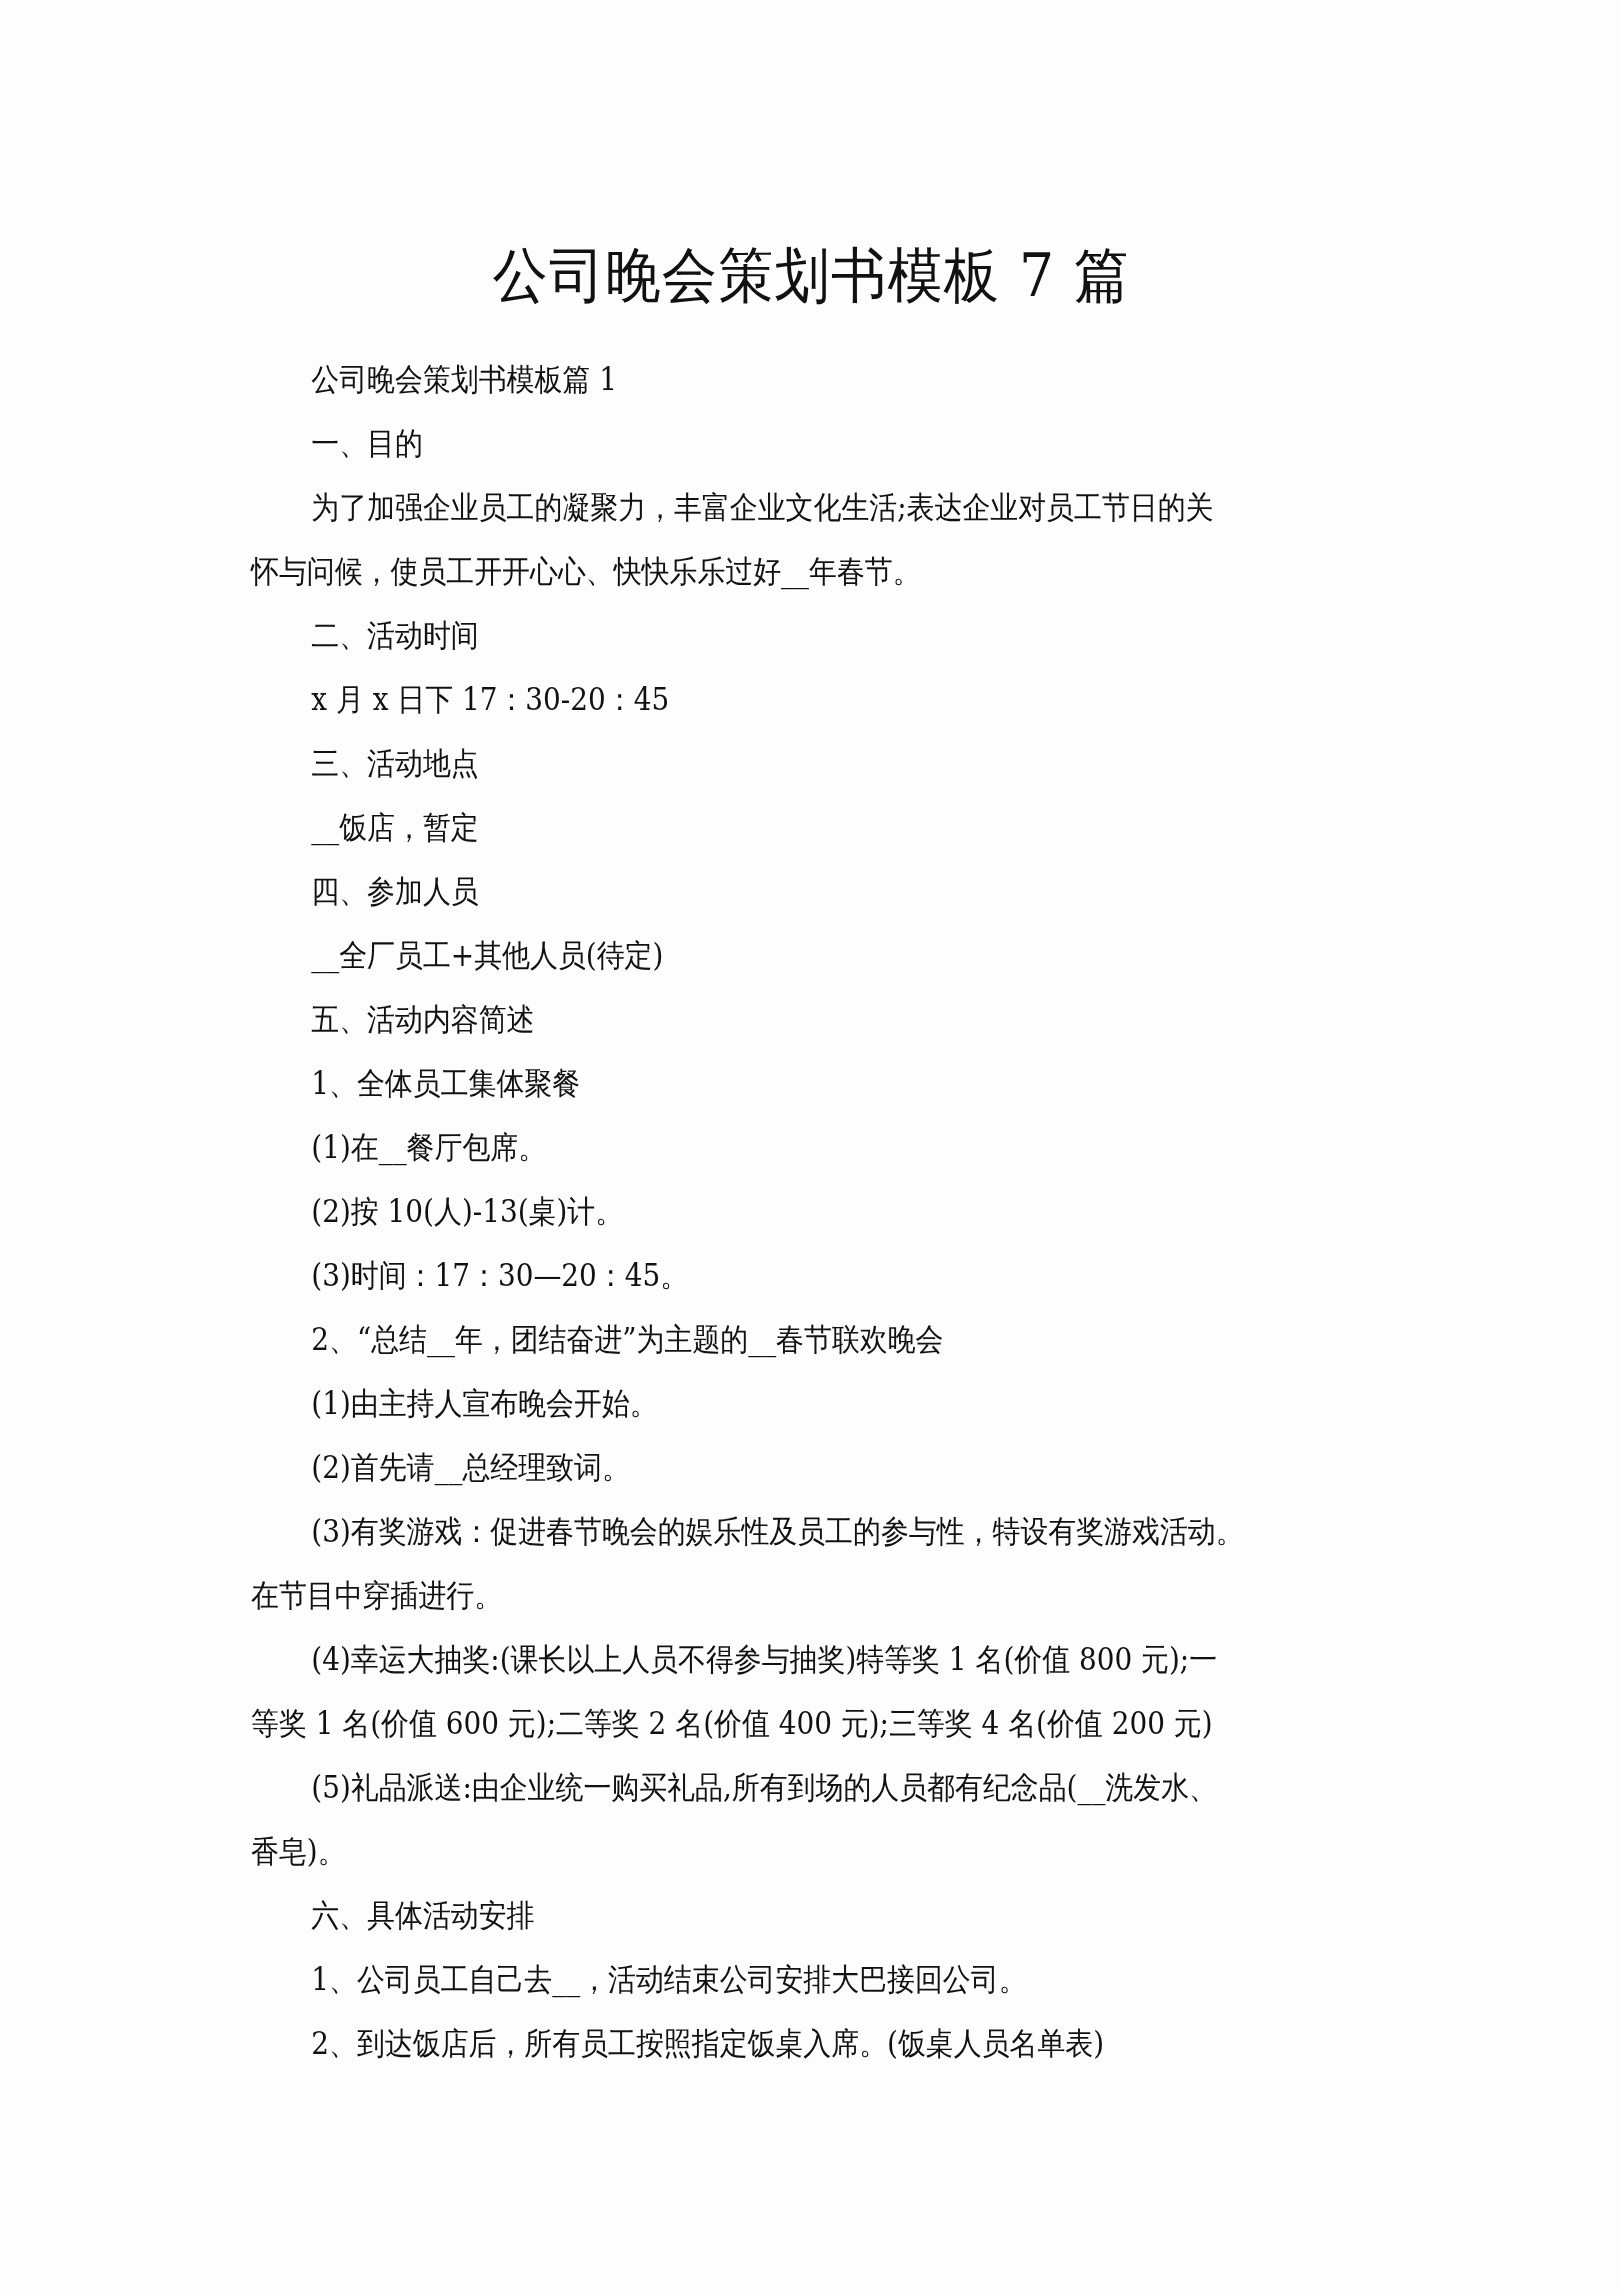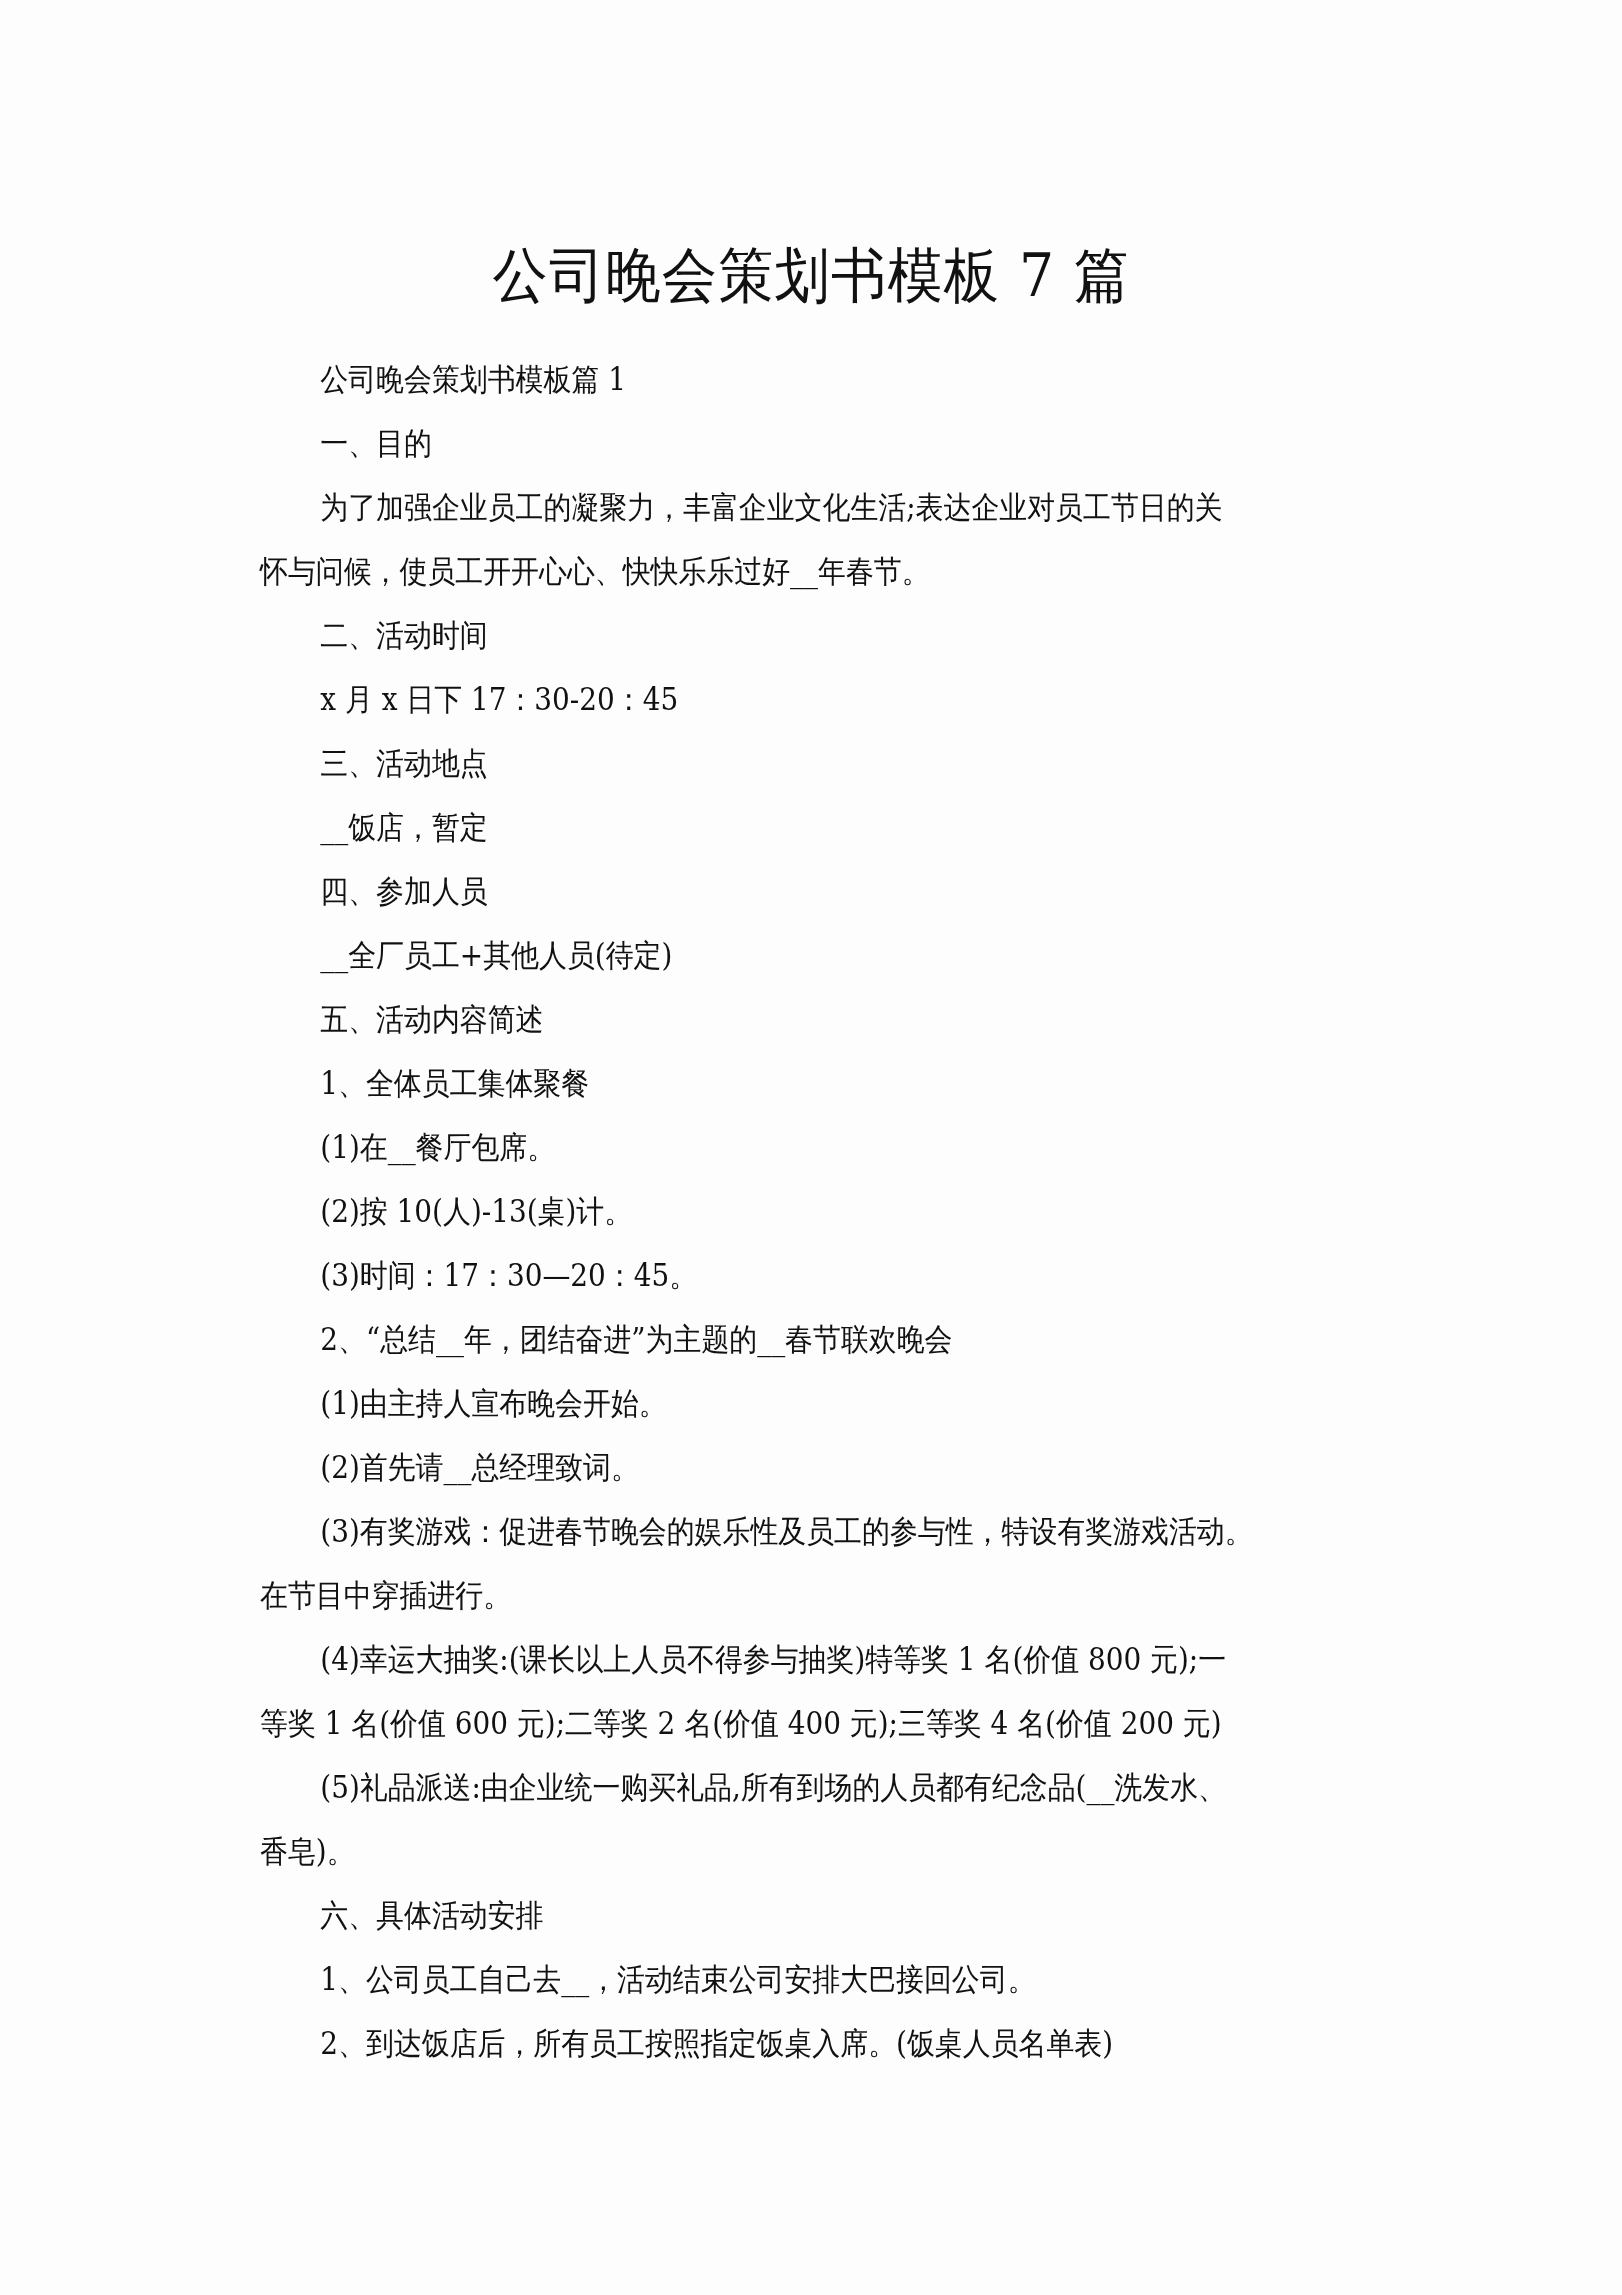--- a/index.html
+++ b/index.html
@@ -31,21 +31,21 @@
       text-align: center;
       font-size: 60px;
       line-height: 79px;
       letter-spacing: 1.3px;
       font-weight: normal;
       transform: scaleX(0.92);
       transform-origin: center;
     }
     .body {
       position: absolute;
-      left: 260px;
+      left: 251px;
       top: 347px;
       width: 1139px;
     }
     .line {
       font-size: 31px;
       line-height: 64px;
       height: 64px;
       white-space: nowrap;
       transform: scaleX(0.9);
       transform-origin: left center;

